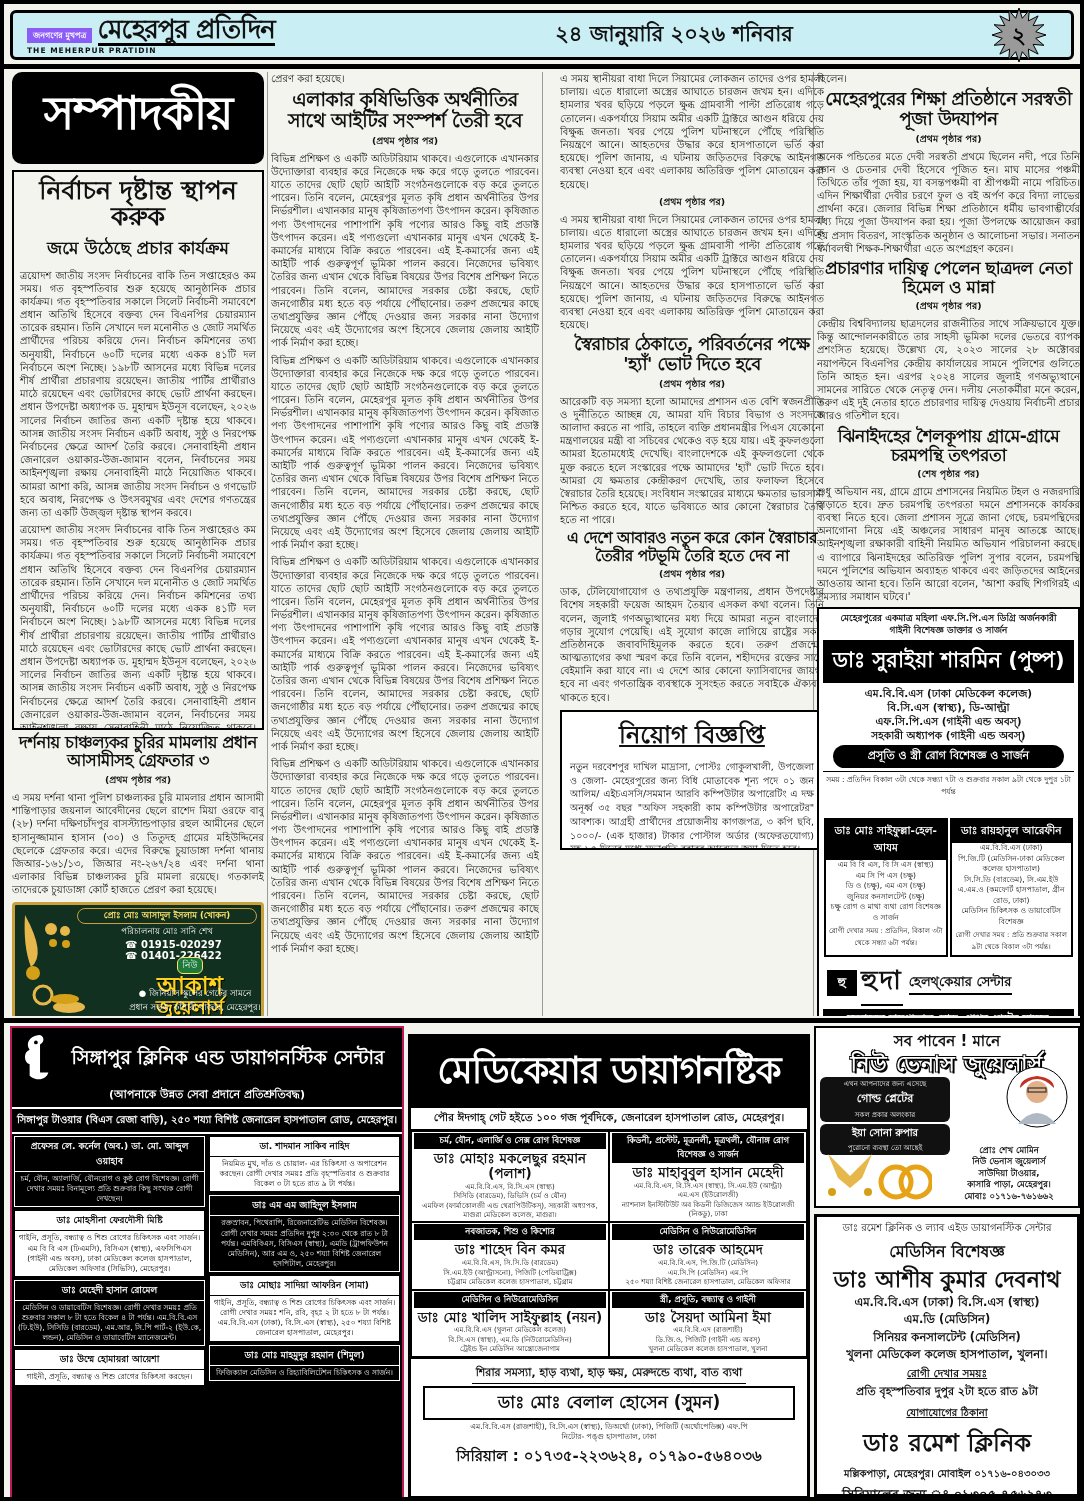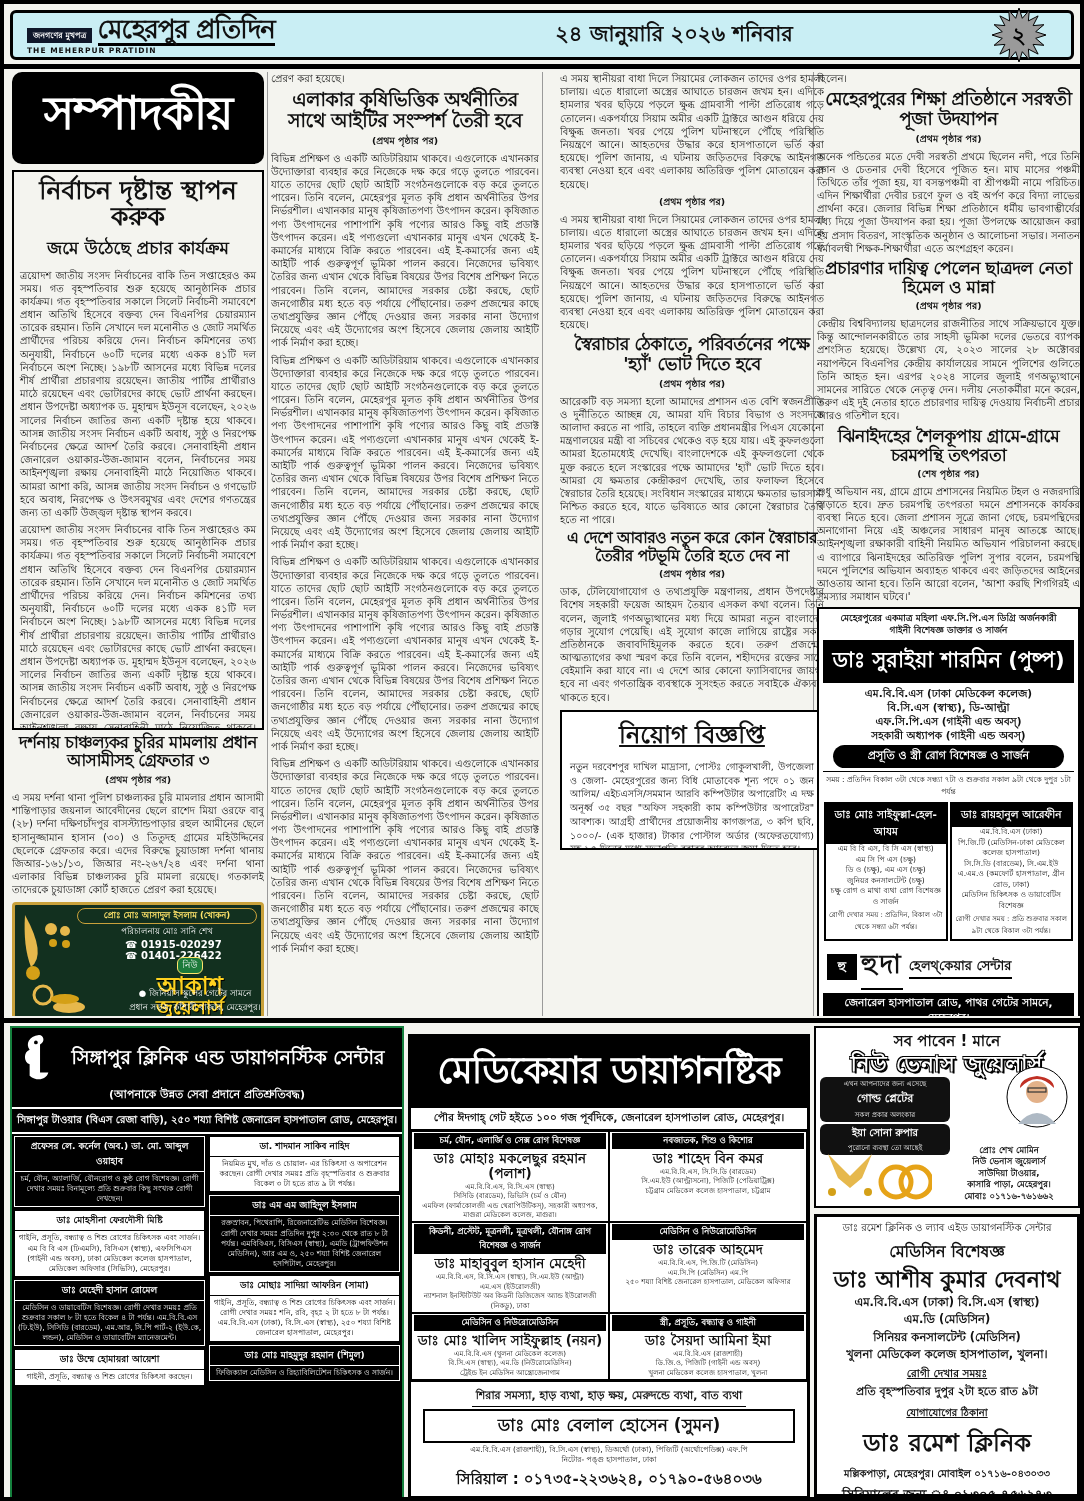--- a/index.html
+++ b/index.html
@@ -3,21 +3,21 @@
 <meta charset="utf-8">
 <style>
   html,body{margin:0;padding:0;background:#777;}
   *{box-sizing:border-box;}
   .page{position:relative;width:1084px;height:1501px;margin:0 auto;background:#f4f4ef;
         border:4px solid #000;font-family:"DejaVu Sans",sans-serif;color:#111;overflow:hidden;}
   
   .masthead{position:absolute;left:6px;top:6px;width:1064px;height:50px;background:#c9eef4;
             border:3px solid #000;border-radius:6px;display:flex;align-items:center;}
   .mh-left{margin-left:14px;width:330px;}
-  .mh-tag{display:inline-block;background:#0f172a;color:#fff;font-size:8px;padding:1px 6px;font-weight:bold;}
+  .mh-tag{display:inline-block;background:#8b5cf6;color:#fff;font-size:8px;padding:1px 6px;font-weight:bold;}
   .mh-title{font-size:26px;font-weight:900;line-height:1;letter-spacing:-1px;border-bottom:3px solid #000;display:inline-block;padding-bottom:1px;}
   .mh-sub{font-size:7.5px;font-weight:bold;letter-spacing:1px;}
   .mh-date{flex:1;text-align:center;font-size:21px;font-weight:900;}
   .mh-star{position:relative;width:56px;height:50px;margin-right:24px;}
   .mh-star svg{position:absolute;left:0;top:-3px;}
   .mh-star span{position:absolute;left:0;top:8px;width:56px;text-align:center;font-size:22px;font-weight:900;color:#000;}
   .top-rule{position:absolute;left:0;top:60px;width:1084px;height:5px;background:#000;}
   .mid-rule{position:absolute;left:0;top:1014px;width:1084px;height:5px;background:#000;}
   
   .vline{position:absolute;top:68px;height:944px;width:1px;background:#9a9a9a;}
@@ -49,34 +49,34 @@
   .niyog-title{font-size:24px;font-weight:900;text-align:center;text-decoration:underline;margin-bottom:4px;}
   .niyog-body{font-size:9.5px;line-height:1.45;text-align:justify;font-weight:500;}
   
   .sur{border:2px solid #000;background:#fff;padding:4px;overflow:hidden;}
   .sur-top{font-size:9px;font-weight:bold;text-align:center;line-height:1.3;}
   .sur-name{background:#000;color:#fff;font-size:21px;font-weight:900;text-align:center;padding:4px 0;margin:3px 0;}
   .sur-q{font-size:10.5px;font-weight:bold;text-align:center;line-height:1.35;}
   .sur-pill{background:#000;color:#fff;border-radius:12px;font-size:11px;font-weight:bold;text-align:center;
             padding:2px 0;margin:3px 10px;}
   .sur-hours{font-size:7.5px;text-align:center;border-top:1px solid #000;padding-top:2px;}
-  .huda-grid{display:flex;margin-top:3px;}
+  .huda-grid{display:flex;margin-top:19px;}
   .huda-doc{flex:1;border:2px solid #000;margin:1px;overflow:hidden;}
   .huda-doc .dname{background:#000;color:#fff;font-size:10.5px;font-weight:900;text-align:center;padding:3px 0;}
   .huda-doc .dl{font-size:7.5px;text-align:center;line-height:1.4;padding:0 2px;}
   .huda-doc .dh{font-size:7px;text-align:center;margin-top:2px;padding-bottom:2px;}
   .huda-row{display:flex;align-items:center;margin-top:2px;}
   .huda-logo{width:30px;height:26px;background:#000;color:#fff;font-size:13px;font-weight:900;
              display:flex;align-items:center;justify-content:center;margin:0 4px;}
   .huda-brand{font-size:26px;font-weight:900;letter-spacing:2px;border-bottom:2px solid #000;}
   .huda-suffix{font-size:13px;font-weight:bold;margin-left:6px;border-bottom:2px solid #000;}
   .huda-addr{background:#000;color:#fff;font-size:10.5px;font-weight:bold;text-align:center;padding:2px 0;margin-top:3px;line-height:1.4;}
   
   .sing{position:absolute;left:6px;top:1022px;width:394px;height:473px;background:#000;color:#fff;
-        border:2px solid #15803d;overflow:hidden;}
+        border:2px solid #be185d;overflow:hidden;}
   .sing-head{display:flex;align-items:center;padding:4px 6px 0;}
   .sing-title{font-size:19px;font-weight:900;text-align:center;flex:1;line-height:1.15;}
   .sing-tag{text-align:center;font-size:11px;font-weight:bold;margin:2px 0;}
   .sing-addr{text-align:center;font-size:10px;font-weight:bold;border-top:2px solid #fff;border-bottom:2px solid #fff;padding:3px 2px;}
   .sing-cols{display:flex;}
   .sing-col{flex:1;padding:2px;}
   .sdoc{border:1px solid #fff;margin-bottom:3px;overflow:hidden;}
   .sdoc .sn{font-size:9px;font-weight:900;text-align:center;padding:2px 1px;border-bottom:1px solid #fff;}
   .sdoc .sd{font-size:7.5px;text-align:center;padding:2px;line-height:1.35;}
   .sdoc.inv{background:#fff;color:#000;border:1px solid #000;}
@@ -361,32 +361,32 @@
     <div class="medi-addr">পৌর ঈদগাহ্ গেট হইতে ১০০ গজ পূর্বদিকে, জেনারেল হাসপাতাল রোড, মেহেরপুর।</div>
     <div class="medi-grid">
       <div class="mbox">
         <div class="mh2">চর্ম, যৌন, এলার্জি ও সেক্স রোগ বিশেষজ্ঞ</div>
         <div class="mn">ডাঃ মোহাঃ মকলেছুর রহমান (পলাশ)</div>
         <div class="ml">এম.বি.বি.এস, বি.সি.এস (স্বাস্থ্য)</div>
         <div class="ml">সিসিডি (বারডেম), ডিভিসি (চর্ম ও যৌন)</div>
         <div class="ml">এমফিল (ফার্মাকোলজী এন্ড থেরাপিউটিকস্), সহকারী অধ্যাপক, মাগুরা মেডিকেল কলেজ, মাগুরা।</div>
       </div>
       <div class="mbox">
+        <div class="mh2">কিডনী, প্রস্টেট, মূত্রনলী, মূত্রথলী, যৌনাঙ্গ রোগ বিশেষজ্ঞ ও সার্জন</div>
+        <div class="mn">ডাঃ মাহাবুবুল হাসান মেহেদী</div>
+        <div class="ml">এম.বি.বি.এস, বি.সি.এস (স্বাস্থ্য), সি.এম.ইউ (আল্ট্রা)</div>
+        <div class="ml">এম.এস (ইউরোলজী)</div>
+        <div class="ml">ন্যাশনাল ইনস্টিটিউট অব কিডনী ডিজিজেস অ্যান্ড ইউরোলজী (নিকডু), ঢাকা</div>
+      </div>
+      <div class="mbox">
         <div class="mh2">নবজাতক, শিশু ও কিশোর</div>
         <div class="mn">ডাঃ শাহেদ বিন কমর</div>
         <div class="ml">এম.বি.বি.এস, সি.সি.ডি (বারডেম)</div>
         <div class="ml">সি.এম.ইউ (আল্ট্রাসনো), পিজিটি (পেডিয়াট্রিক্স)</div>
         <div class="ml">চট্টগ্রাম মেডিকেল কলেজ হাসপাতাল, চট্টগ্রাম</div>
-      </div>
-      <div class="mbox">
-        <div class="mh2">কিডনী, প্রস্টেট, মূত্রনলী, মূত্রথলী, যৌনাঙ্গ রোগ বিশেষজ্ঞ ও সার্জন</div>
-        <div class="mn">ডাঃ মাহাবুবুল হাসান মেহেদী</div>
-        <div class="ml">এম.বি.বি.এস, বি.সি.এস (স্বাস্থ্য), সি.এম.ইউ (আল্ট্রা)</div>
-        <div class="ml">এম.এস (ইউরোলজী)</div>
-        <div class="ml">ন্যাশনাল ইনস্টিটিউট অব কিডনী ডিজিজেস অ্যান্ড ইউরোলজী (নিকডু), ঢাকা</div>
       </div>
       <div class="mbox">
         <div class="mh2">মেডিসিন ও নিউরোমেডিসিন</div>
         <div class="mn">ডাঃ তারেক আহমেদ</div>
         <div class="ml">এম.বি.বি.এস, পি.জি.টি (মেডিসিন)</div>
         <div class="ml">এম.সি.পি (মেডিসিন) এম.পি</div>
         <div class="ml">২৫০ শয্যা বিশিষ্ট জেনারেল হাসপাতাল, মেডিকেল অফিসার</div>
       </div>
       <div class="mbox">
         <div class="mh2">মেডিসিন ও নিউরোমেডিসিন</div>

